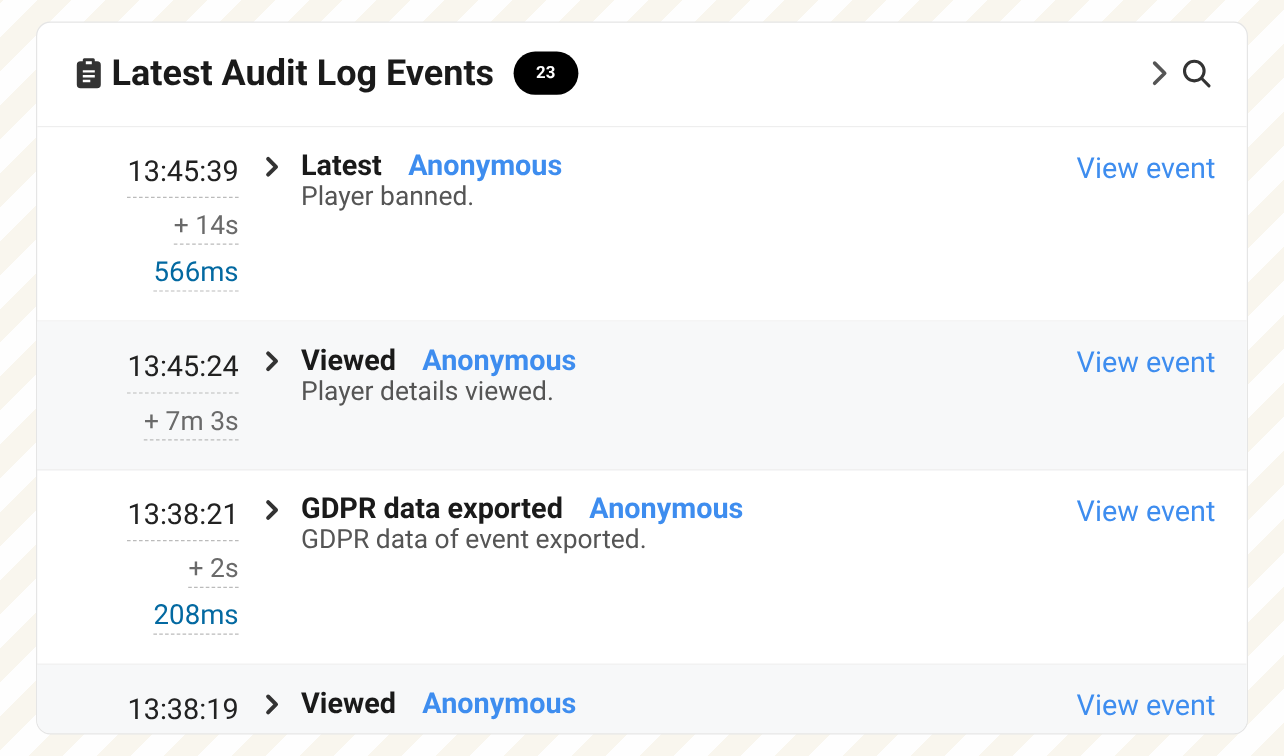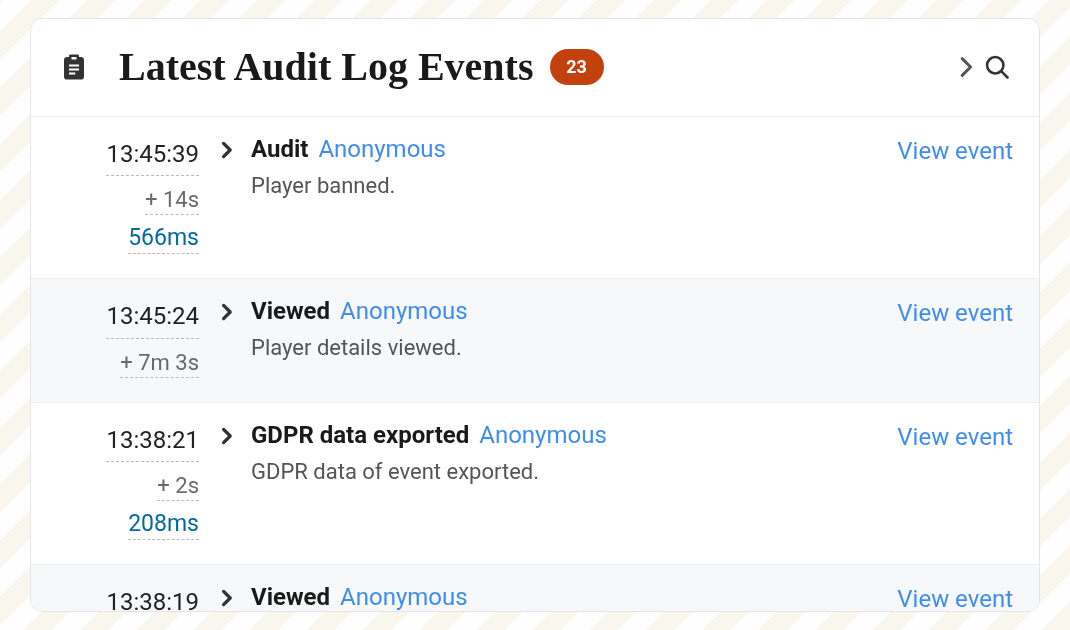--- a/index.html
+++ b/index.html
@@ -41,35 +41,34 @@
     }
 
     .clipboard-icon {
       width: 30px;
       height: 34px;
       color: #333;
       flex-shrink: 0;
     }
 
     .title {
-      font-size: 40px;
+      font-size: 30px;
       font-weight: 700;
       color: #1a1a1a;
-      margin-left: 30px;
-      font-family: Liberation Serif, serif;
+      margin-left: 4px;
     }
 
     .badge {
       display: inline-flex;
       align-items: center;
       justify-content: center;
-      background: #c2410c;
+      background: #000000;
       color: #fff;
       font-weight: 700;
-      font-size: 18px;
+      font-size: 14px;
       border-radius: 999px;
       padding: 4px 16px;
       margin-left: 16px;
       min-width: 54px;
       height: 36px;
     }
 
     .header-spacer {
       flex: 1;
     }
@@ -152,29 +151,28 @@
     }
 
     .event-title {
       font-size: 24px;
       font-weight: 700;
       color: #1a1a1a;
     }
 
     .event-user {
       font-size: 24px;
-      font-weight: 400;
+      font-weight: 700;
       color: #3e8def;
-      margin-left: 6px;
+      margin-left: 18px;
     }
 
     .event-desc {
       font-size: 22px;
       color: #555;
-      margin-top: 10px;
     }
 
     .action-col {
       width: 170px;
       flex-shrink: 0;
       text-align: right;
       padding-top: 2px;
     }
 
     .view-link {
@@ -226,21 +224,21 @@
         <div class="time-rel"><span>+ 14s</span></div>
         <div class="time-rel-extra"><span>566ms</span></div>
       </div>
       <div class="expand-col">
         <svg width="14" height="22" viewBox="0 0 12 20" fill="none" stroke="currentColor" stroke-width="3" stroke-linecap="round" stroke-linejoin="round">
           <polyline points="2,4 8,10 2,16"></polyline>
         </svg>
       </div>
       <div class="body-col">
         <div>
-          <span class="event-title">Audit</span>
+          <span class="event-title">Latest</span>
           <a class="event-user">Anonymous</a>
         </div>
         <div class="event-desc">Player banned.</div>
       </div>
       <div class="action-col">
         <a class="view-link">View event</a>
       </div>
     </div>
 
     <div class="row">

